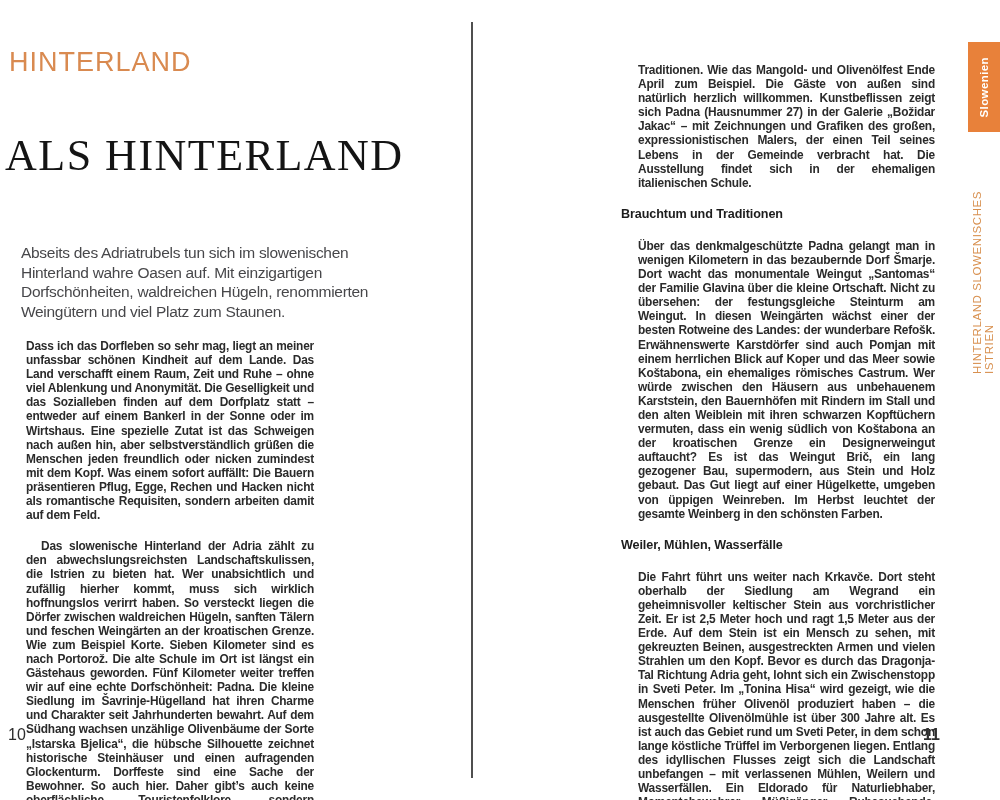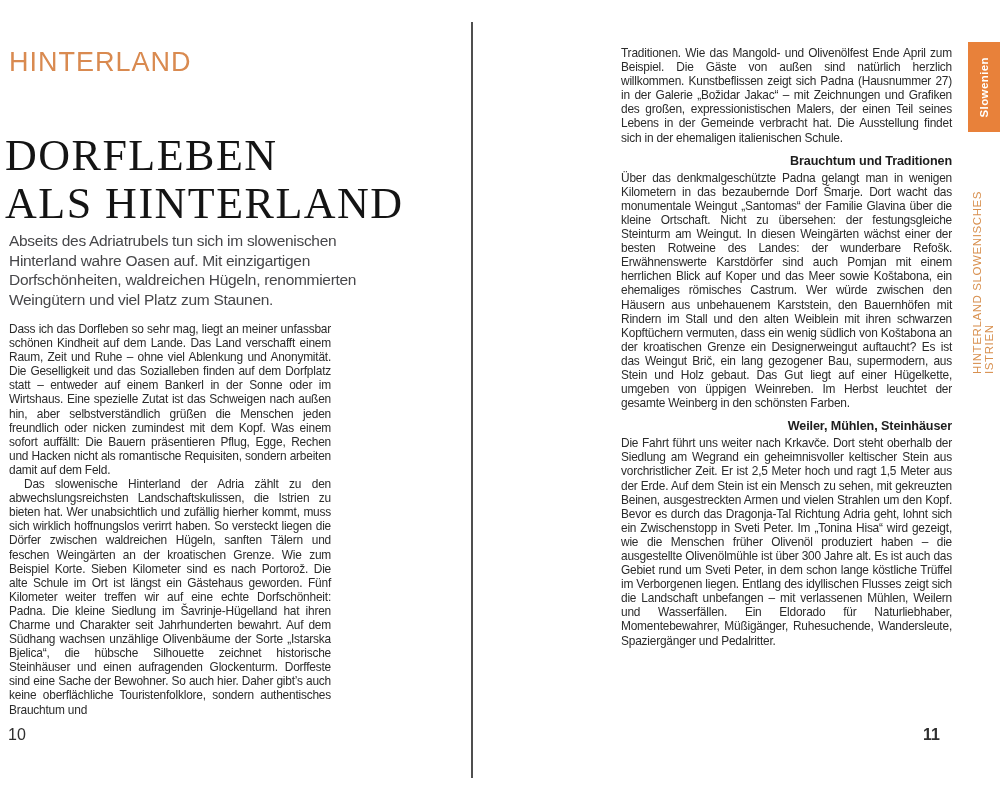--- a/index.html
+++ b/index.html
@@ -17,35 +17,35 @@
     color:#d98a50;
   }
   .kicker span{display:block;}
   .title{
     position:absolute;left:5px;top:132px;margin:0;
     font-family:"Liberation Serif",serif;font-weight:500;
     font-size:44px;line-height:48px;letter-spacing:1.5px;color:#141414;
   }
   .title span{display:block;}
   .lead{
-    position:absolute;left:9px;top:231px;width:348px;margin:0;
+    position:absolute;left:9px;top:231px;width:348px;margin:12px;
     font-size:15.5px;line-height:19.5px;letter-spacing:-0.3px;color:#47474a;
   }
   .bodycol{
     position:absolute;left:9px;top:322px;width:322px;
     font-size:11.9px;line-height:14.1px;letter-spacing:-0.2px;color:#2b2b2b;
     text-align:justify;hyphens:auto;-webkit-hyphens:auto;
   }
-  .bodycol p{margin:0;}
+  .bodycol p{margin:17px;font-weight:bold;}
   .bodycol p.indent{text-indent:15px;}
   
   .bodycol.right{left:621px;top:46px;width:331px;}
   .subhead{
     margin:9px 0 2px 0;font-size:12.6px;line-height:15px;font-weight:700;color:#1d1d1d;
-    text-align:right;letter-spacing:-0.1px;
+    text-align:left;letter-spacing:-0.1px;
   }
   .pagenum{
     position:absolute;top:726px;font-size:16px;color:#2f2f2f;letter-spacing:0;
   }
   .pagenum.pn-left{left:8px;}
   .pagenum.pn-right{left:900px;width:40px;text-align:right;font-weight:bold;}
   
   .vtext{
     writing-mode:vertical-rl;transform:rotate(180deg);
   }
@@ -67,38 +67,37 @@
 
 <div class="sheet">
 
   <div class="divider"></div>
 
   <div class="kicker">
     <span>HINTERLAND</span>
   </div>
 
   <h1 class="title">
-    <span>DORFLEBEN</span>
     <span>ALS HINTERLAND</span>
   </h1>
 
   <p class="lead">Abseits des Adriatrubels tun sich im slowenischen Hinterland wahre Oasen auf. Mit einzigartigen Dorfschönheiten, waldreichen Hügeln, renommierten Weingütern und viel Platz zum Staunen.</p>
 
   <div class="bodycol">
     <p>Dass ich das Dorfleben so sehr mag, liegt an meiner unfassbar schönen Kindheit auf dem Lande. Das Land verschafft einem Raum, Zeit und Ruhe – ohne viel Ablenkung und Anonymität. Die Geselligkeit und das Sozialleben finden auf dem Dorfplatz statt – entweder auf einem Bankerl in der Sonne oder im Wirtshaus. Eine spezielle Zutat ist das Schweigen nach außen hin, aber selbstverständlich grüßen die Menschen jeden freundlich oder nicken zumindest mit dem Kopf. Was einem sofort auffällt: Die Bauern präsentieren Pflug, Egge, Rechen und Hacken nicht als romantische Requisiten, sondern arbeiten damit auf dem Feld.</p>
     <p class="indent">Das slowenische Hinterland der Adria zählt zu den abwechslungsreichsten Landschaftskulissen, die Istrien zu bieten hat. Wer unabsichtlich und zufällig hierher kommt, muss sich wirklich hoffnungslos verirrt haben. So versteckt liegen die Dörfer zwischen waldreichen Hügeln, sanften Tälern und feschen Weingärten an der kroatischen Grenze. Wie zum Beispiel Korte. Sieben Kilometer sind es nach Portorož. Die alte Schule im Ort ist längst ein Gästehaus geworden. Fünf Kilometer weiter treffen wir auf eine echte Dorfschönheit: Padna. Die kleine Siedlung im Šavrinje-Hügelland hat ihren Charme und Charakter seit Jahrhunderten bewahrt. Auf dem Südhang wachsen unzählige Olivenbäume der Sorte „Istarska Bjelica“, die hübsche Silhouette zeichnet historische Steinhäuser und einen aufragenden Glockenturm. Dorffeste sind eine Sache der Bewohner. So auch hier. Daher gibt’s auch keine oberflächliche Touristenfolklore, sondern authentisches Brauchtum und</p>
   </div>
 
   <div class="pagenum pn-left">10</div>
 
   <div class="bodycol right">
     <p>Traditionen. Wie das Mangold- und Olivenölfest Ende April zum Beispiel. Die Gäste von außen sind natürlich herzlich willkommen. Kunstbeflissen zeigt sich Padna (Hausnummer 27) in der Galerie „Božidar Jakac“ – mit Zeichnungen und Grafiken des großen, expressionistischen Malers, der einen Teil seines Lebens in der Gemeinde verbracht hat. Die Ausstellung findet sich in der ehemaligen italienischen Schule.</p>
     <h2 class="subhead">Brauchtum und Traditionen</h2>
     <p>Über das denkmalgeschützte Padna gelangt man in wenigen Kilometern in das bezaubernde Dorf Šmarje. Dort wacht das monumentale Weingut „Santomas“ der Familie Glavina über die kleine Ortschaft. Nicht zu übersehen: der festungsgleiche Steinturm am Weingut. In diesen Weingärten wächst einer der besten Rotweine des Landes: der wunderbare Refošk. Erwähnenswerte Karstdörfer sind auch Pomjan mit einem herrlichen Blick auf Koper und das Meer sowie Koštabona, ein ehemaliges römisches Castrum. Wer würde zwischen den Häusern aus unbehauenem Karststein, den Bauernhöfen mit Rindern im Stall und den alten Weiblein mit ihren schwarzen Kopftüchern vermuten, dass ein wenig südlich von Koštabona an der kroatischen Grenze ein Designerweingut auftaucht? Es ist das Weingut Brič, ein lang gezogener Bau, supermodern, aus Stein und Holz gebaut. Das Gut liegt auf einer Hügelkette, umgeben von üppigen Weinreben. Im Herbst leuchtet der gesamte Weinberg in den schönsten Farben.</p>
-    <h2 class="subhead">Weiler, Mühlen, Steinhäuser</h2>
+    <h2 class="subhead">Weiler, Mühlen, Wasserfälle</h2>
     <p>Die Fahrt führt uns weiter nach Krkavče. Dort steht oberhalb der Siedlung am Wegrand ein geheimnisvoller keltischer Stein aus vorchristlicher Zeit. Er ist 2,5 Meter hoch und ragt 1,5 Meter aus der Erde. Auf dem Stein ist ein Mensch zu sehen, mit gekreuzten Beinen, ausgestreckten Armen und vielen Strahlen um den Kopf. Bevor es durch das Dragonja-Tal Richtung Adria geht, lohnt sich ein Zwischenstopp in Sveti Peter. Im „Tonina Hisa“ wird gezeigt, wie die Menschen früher Olivenöl produziert haben – die ausgestellte Olivenölmühle ist über 300 Jahre alt. Es ist auch das Gebiet rund um Sveti Peter, in dem schon lange köstliche Trüffel im Verborgenen liegen. Entlang des idyllischen Flusses zeigt sich die Landschaft unbefangen – mit verlassenen Mühlen, Weilern und Wasserfällen. Ein Eldorado für Naturliebhaber, Momentebewahrer, Müßigänger, Ruhesuchende, Wandersleute, Spaziergänger und Pedalritter.</p>
   </div>
 
   <div class="pagenum pn-right">11</div>
 
   <div class="tab">
     <span class="vtext">Slowenien</span>
   </div>
 
   <div class="side-label vtext">HINTERLAND SLOWENISCHES ISTRIEN</div>

